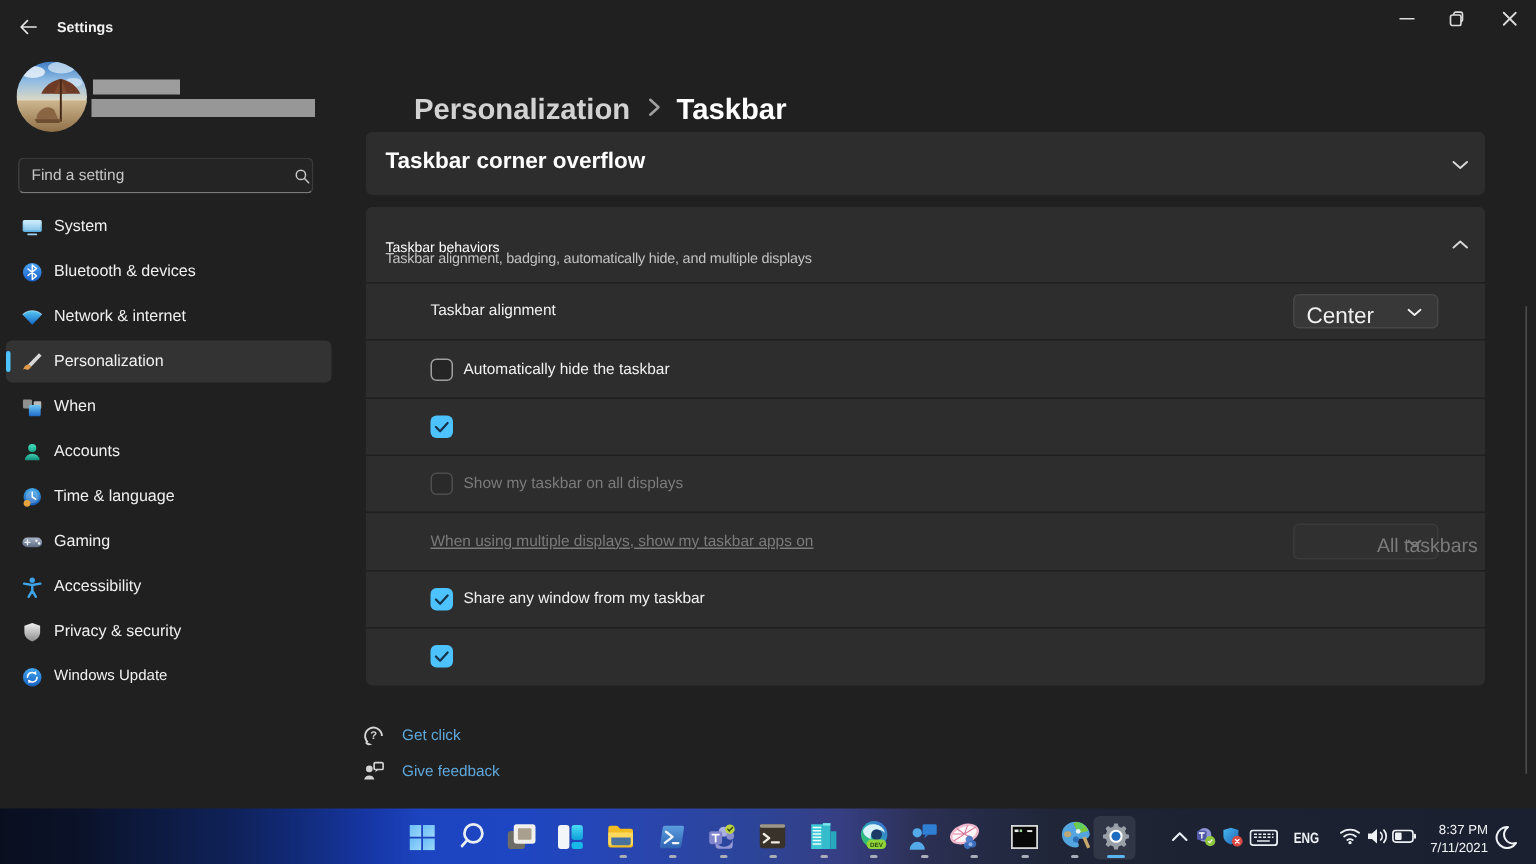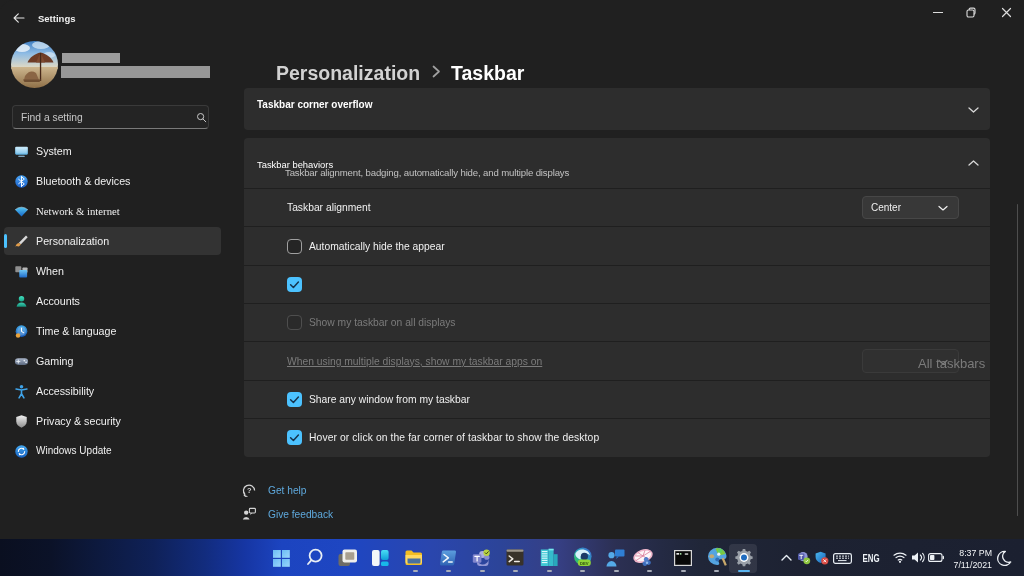--- a/index.html
+++ b/index.html
@@ -89,21 +89,21 @@
 <div class="abs" style="left:14px;top:203.5px;width:15px;height:15px;"><svg width="15" height="15" viewBox="0 0 16 16">
         <defs>
           <linearGradient id="gnet" x1="0" y1="0" x2="0" y2="1">
             <stop offset="0" stop-color="#55c8f2"></stop>
             <stop offset="1" stop-color="#1565c8"></stop>
           </linearGradient>
         </defs>
         <path d="M1.2 6.2 a9.6 9.6 0 0 1 13.6 0 L8 13.4 Z" fill="url(#gnet)"></path>
         <path d="M1.2 6.2 a9.6 9.6 0 0 1 13.6 0" stroke="#bfe8ff" stroke-width="0.8" fill="none" opacity="0.7"></path>
       </svg></div>
-<div class="abs" style="left:36px;top:204.6px;font-size:10.7px;color:#f0f0f0;font-family:Liberation Serif, serif;">Network &amp; internet</div>
+<div class="abs" style="left:36px;top:204.6px;font-size:10.7px;color:#f0f0f0;">Network &amp; internet</div>
 <div class="abs" style="left:4px;top:227px;width:217px;height:28px;background:#333333;border-radius:4px;"></div>
 <div class="abs" style="left:4px;top:234px;width:3px;height:14px;background:#4cc2ff;border-radius:1.5px;"></div>
 <div class="abs" style="left:14px;top:233.5px;width:15px;height:15px;"><svg width="15" height="15" viewBox="0 0 16 16">
         <path d="M12.8 1.6 l1.8 1.8 -7.2 7.6 -2.4 -1.4 Z" fill="#d9d9d9"></path>
         <path d="M5 9.6 l2.4 1.4 -1 1.2 a2.6 2.6 0 0 1 -3.4 0.6 l-1.6 0.4 0.9 -1.6 a2.6 2.6 0 0 1 1.5 -1.6 Z" fill="#e09c4a"></path>
       </svg></div>
 <div class="abs" style="left:36px;top:234.6px;font-size:10.7px;color:#f0f0f0;">Personalization</div>
 <div class="abs" style="left:14px;top:263.5px;width:15px;height:15px;"><svg width="15" height="15" viewBox="0 0 16 16">
         <defs>
           <linearGradient id="gapp" x1="0" y1="0" x2="0" y2="1">
@@ -185,47 +185,47 @@
       </svg></div>
 <div class="abs" style="left:36px;top:444.6px;font-size:10px;color:#f0f0f0;">Windows Update</div>
 
   <div class="abs" style="left:276px;top:61.5px;font-size:19.5px;font-weight:700;color:#d2d2d2;">Personalization</div>
   <svg class="abs" style="left:431px;top:65px" width="10" height="13" viewBox="0 0 10 13">
       <path d="M2.5 1.5 L8 6.5 L2.5 11.5" stroke="#a0a0a0" stroke-width="1.7" fill="none" stroke-linecap="round" stroke-linejoin="round"></path>
     </svg>
   <div class="abs" style="left:451px;top:61.5px;font-size:19.5px;font-weight:700;color:#ffffff;">Taskbar</div>
 
   <div class="abs" style="left:244px;top:88px;width:746px;height:42px;background:#2d2d2d;border-radius:4px;"></div>
-  <div class="abs" style="left:257px;top:98.5px;font-size:10px;font-weight:700;color:#ffffff;">Taskbar corner overflow</div>
+  <div class="abs" style="left:257px;top:98.5px;font-size:15px;font-weight:700;color:#ffffff;">Taskbar corner overflow</div>
   <svg class="abs" style="left:968px;top:106px" width="11" height="8" viewBox="0 0 11 8">
     <path d="M1 2 L5.5 6 L10 2" stroke="#d8d8d8" stroke-width="1.3" fill="none" stroke-linecap="round" stroke-linejoin="round"></path>
   </svg>
 
   <div class="abs" style="left:244px;top:138px;width:746px;height:319px;background:#2d2d2d;border-radius:4px;"></div>
   <div class="abs" style="left:257px;top:159px;font-size:9.4px;font-weight:400;color:#ffffff;">Taskbar behaviors</div>
-  <div class="abs" style="left:257px;top:167px;font-size:9.6px;letter-spacing:-0.14px;color:#c2c2c2;margin-left:28px;">Taskbar alignment, badging, automatically hide, and multiple displays</div>
+  <div class="abs" style="left:257px;top:167px;font-size:9.6px;letter-spacing:-0.14px;color:#c2c2c2;">Taskbar alignment, badging, automatically hide, and multiple displays</div>
   <svg class="abs" style="left:968px;top:159px" width="11" height="8" viewBox="0 0 11 8">
     <path d="M1 6 L5.5 2 L10 6" stroke="#d8d8d8" stroke-width="1.3" fill="none" stroke-linecap="round" stroke-linejoin="round"></path>
   </svg>
 
 <div class="abs" style="left:244px;top:188px;width:746px;height:1px;background:#1f1f1f;"></div>
 <div class="abs" style="left:244px;top:226.3px;width:746px;height:1px;background:#1f1f1f;"></div>
 <div class="abs" style="left:244px;top:264.6px;width:746px;height:1px;background:#1f1f1f;"></div>
 <div class="abs" style="left:244px;top:302.9px;width:746px;height:1px;background:#1f1f1f;"></div>
 <div class="abs" style="left:244px;top:341.2px;width:746px;height:1px;background:#1f1f1f;"></div>
 <div class="abs" style="left:244px;top:379.5px;width:746px;height:1px;background:#1f1f1f;"></div>
 <div class="abs" style="left:244px;top:417.8px;width:746px;height:1px;background:#1f1f1f;"></div>
 <div class="abs" style="left:287px;top:202px;font-size:10.3px;color:#f0f0f0;">Taskbar alignment</div>
 <div class="abs" style="left:862px;top:195.5px;width:97px;height:23.4px;background:#383838;border:1px solid #474747;border-radius:4px;"></div>
-    <div class="abs" style="left:871px;top:201.7px;font-size:10px;color:#f0f0f0;">Center</div>
+    <div class="abs" style="left:871px;top:201.7px;font-size:15px;color:#f0f0f0;">Center</div>
     <svg class="abs" style="left:938px;top:204.7px" width="10" height="7" viewBox="0 0 10 7">
       <path d="M1 1.5 L5 5 L9 1.5" stroke="#f0f0f0" stroke-width="1.2" fill="none" stroke-linecap="round" stroke-linejoin="round"></path>
     </svg>
 <div class="abs" style="left:287px;top:238.7px;width:15px;height:15px;border:1px solid #a0a0a0;background:#252525;border-radius:4px;"></div>
-<div class="abs" style="left:309px;top:240.8px;font-size:10.3px;color:#f0f0f0;">Automatically hide the appear</div>
+<div class="abs" style="left:309px;top:240.8px;font-size:10.3px;color:#f0f0f0;">Automatically hide the taskbar</div>
 <div class="abs" style="left:287px;top:277.0px;width:15px;height:15px;background:#4cc2ff;border-radius:4px;"></div>
     <svg class="abs" style="left:287px;top:277.0px" width="15" height="15" viewBox="0 0 15 15">
       <path d="M3.6 7.7 L6.4 10.5 L11.4 5" stroke="#16334d" stroke-width="1.5" fill="none" stroke-linecap="round" stroke-linejoin="round"></path>
     </svg>
 <div class="abs" style="left:287px;top:315.3px;width:15px;height:15px;border:1px solid #4e4e4e;background:#2a2a2a;border-radius:4px;"></div>
 <div class="abs" style="left:309px;top:317.4px;font-size:10.3px;color:#7b7b7b;">Show my taskbar on all displays</div>
 <div class="abs" style="left:287px;top:355.7px;font-size:10.3px;color:#7b7b7b;text-decoration:underline;">When using multiple displays, show my taskbar apps on</div>
 <div class="abs" style="left:862px;top:349.40000000000003px;width:97px;height:23.4px;background:#303030;border:1px solid #3a3a3a;border-radius:4px;"></div>
     <div class="abs" style="left:918px;top:355.6px;font-size:13px;color:#7b7b7b;text-align:center;">All taskbars</div>
     <svg class="abs" style="left:938px;top:358.6px" width="10" height="7" viewBox="0 0 10 7">
@@ -233,28 +233,27 @@
     </svg>
 <div class="abs" style="left:287px;top:391.9px;width:15px;height:15px;background:#4cc2ff;border-radius:4px;"></div>
     <svg class="abs" style="left:287px;top:391.9px" width="15" height="15" viewBox="0 0 15 15">
       <path d="M3.6 7.7 L6.4 10.5 L11.4 5" stroke="#16334d" stroke-width="1.5" fill="none" stroke-linecap="round" stroke-linejoin="round"></path>
     </svg>
 <div class="abs" style="left:309px;top:394px;font-size:10.3px;color:#f0f0f0;">Share any window from my taskbar</div>
 <div class="abs" style="left:287px;top:430.2px;width:15px;height:15px;background:#4cc2ff;border-radius:4px;"></div>
     <svg class="abs" style="left:287px;top:430.2px" width="15" height="15" viewBox="0 0 15 15">
       <path d="M3.6 7.7 L6.4 10.5 L11.4 5" stroke="#16334d" stroke-width="1.5" fill="none" stroke-linecap="round" stroke-linejoin="round"></path>
     </svg>
-<div class="abs" style="left:309px;top:432.3px;font-size:10.3px;letter-spacing:0.11px;color:#f0f0f0;">Hover or click on the far corner of taskbar to show the desktop</div>
 
   <svg class="abs" style="left:242px;top:483px" width="14" height="14" viewBox="0 0 14 14">
     <path d="M3.2 11.8 A5.6 5.6 0 1 1 12.6 7.6" fill="none" stroke="#d4d4d4" stroke-width="1.25"></path>
     <path d="M2.2 8.2 l0.6 3.8 3.4 1.4 -2.6 0.6 -1.9 -1.2 Z" fill="#d4d4d4"></path>
     <text x="7.2" y="9.6" font-size="7.5" font-weight="bold" fill="#d4d4d4" text-anchor="middle" font-family="Liberation Sans">?</text>
   </svg>
-  <div class="abs" style="left:268px;top:484.5px;font-size:10.2px;color:#5ea8dc;">Get help</div>
+  <div class="abs" style="left:268px;top:484.5px;font-size:10.2px;color:#5ea8dc;">Get click</div>
   <svg class="abs" style="left:242px;top:507px" width="14" height="14" viewBox="0 0 14 14">
     <circle cx="4.2" cy="5.6" r="2.2" fill="#d4d4d4"></circle>
     <path d="M0.8 12.6 a3.5 3.4 0 0 1 6.8 0 Z" fill="#d4d4d4"></path>
     <rect x="7.4" y="1.4" width="6" height="4.6" rx="0.9" fill="none" stroke="#d4d4d4" stroke-width="1.1"></rect>
     <path d="M8.8 6 l-0.8 2 2.4 -2 Z" fill="#d4d4d4"></path>
   </svg>
   <div class="abs" style="left:268px;top:509px;font-size:10.2px;color:#5ea8dc;">Give feedback</div>
 
   <div class="abs" style="left:1016.5px;top:204px;width:1.5px;height:312px;background:#4e4e4e;border-radius:1px;"></div>
 

